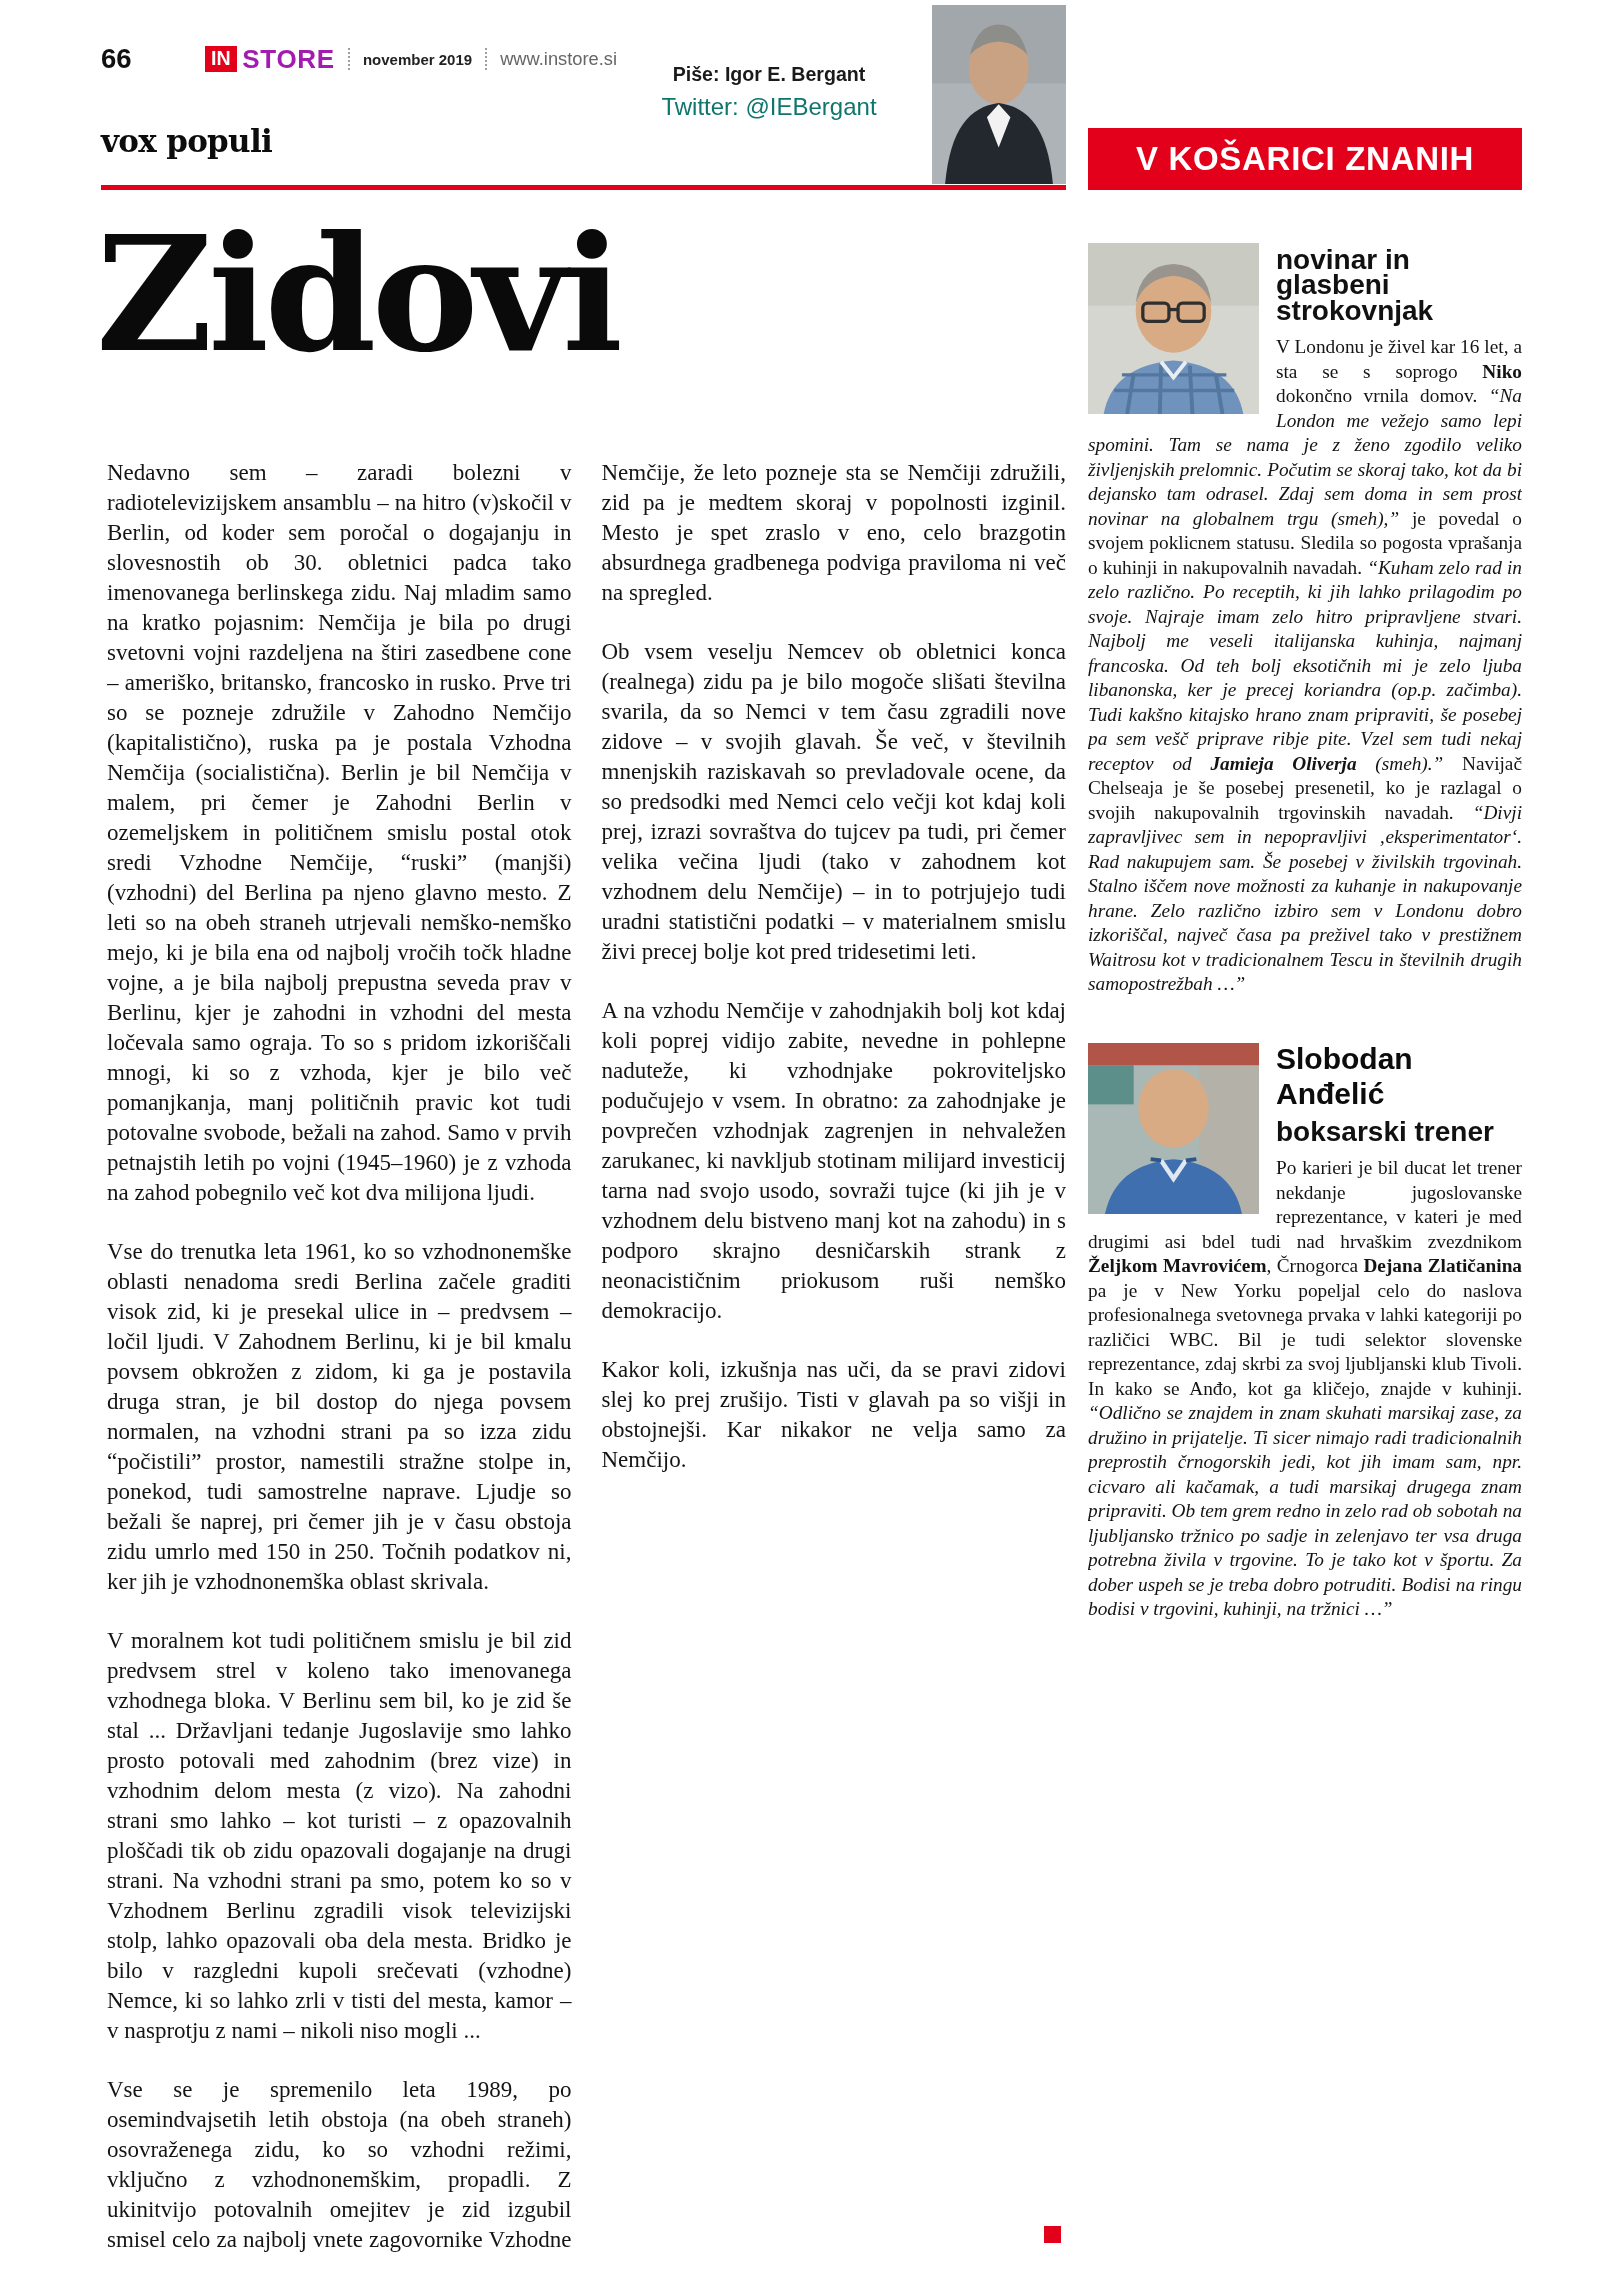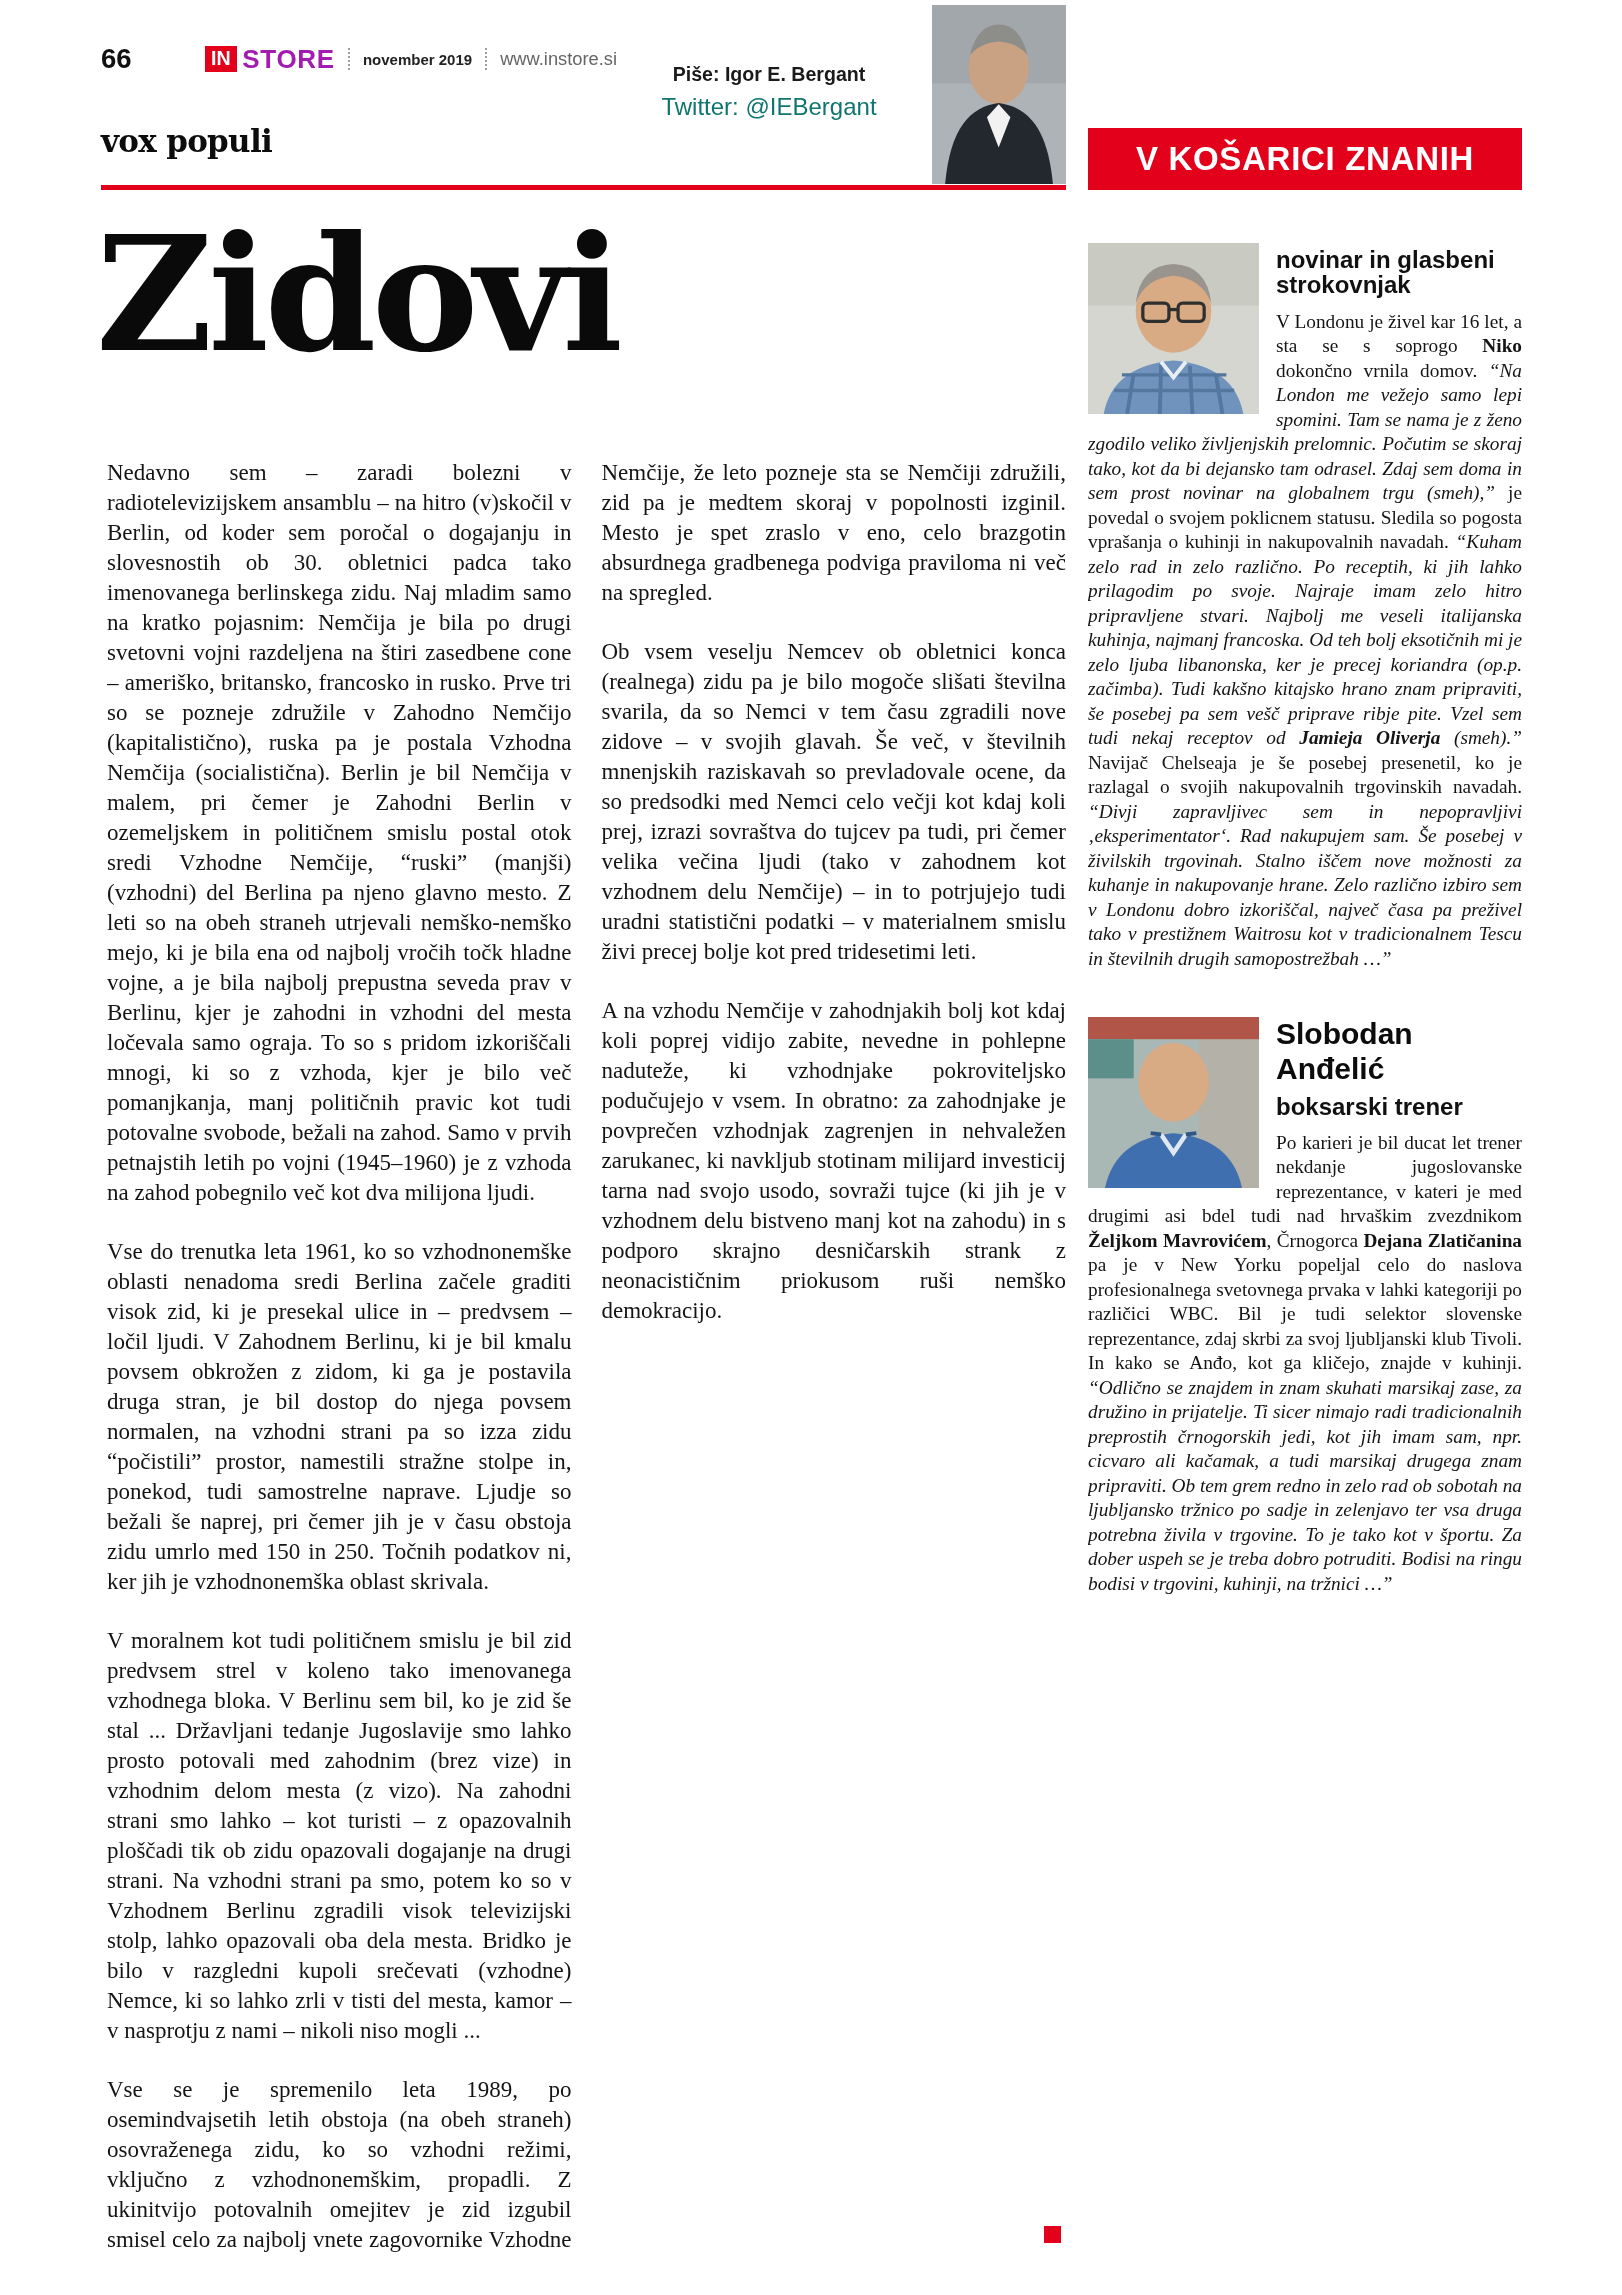--- a/index.html
+++ b/index.html
@@ -97,21 +97,21 @@
   .profile-photo {
     float: left; width: 171px; height: 171px;
     margin: 3.9px 17px 9.2px 0; overflow: hidden; background: #ddd;
   }
   .profile-name {
     margin: 2.6px 0 0 0; font-family: "Liberation Sans", sans-serif;
     font-weight: bold; font-size: 30px; line-height: 35px; color: #0c0c0c;
   }
   .profile-role {
     font-family: "Liberation Sans", sans-serif; font-weight: bold;
-    font-size: 24px; line-height: 25.5px; margin: 7.9px 0 11.8px 0; color: #111;
+    font-size: 28px; line-height: 25.5px; margin: 7.9px 0 11.8px 0; color: #111;
   }
   .profile-text {
     margin: 0; font-size: 19.3px; line-height: 24.5px;
     text-align: justify; color: #141414;
   }
 </style>
 </head>
 <body>
 
 <div class="page">
@@ -151,20 +151,21 @@
 
   <h1 class="title">Zidovi</h1>
 
   <div class="article-body">
       <p>Nedavno sem – zaradi bolezni v radiotelevizijskem ansamblu – na hitro (v)skočil v Berlin, od koder sem poročal o dogajanju in slovesnostih ob 30. obletnici padca tako imenovanega berlinskega zidu. Naj mladim samo na kratko pojasnim: Nemčija je bila po drugi svetovni vojni razdeljena na štiri zasedbene cone – ameriško, britansko, francosko in rusko. Prve tri so se pozneje združile v Zahodno Nemčijo (kapitalistično), ruska pa je postala Vzhodna Nemčija (socialistična). Berlin je bil Nemčija v malem, pri čemer je Zahodni Berlin v ozemeljskem in političnem smislu postal otok sredi Vzhodne Nemčije, “ruski” (manjši)(vzhodni) del Berlina pa njeno glavno mesto. Z leti so na obeh straneh utrjevali nemško-nemško mejo, ki je bila ena od najbolj vročih točk hladne vojne, a je bila najbolj prepustna seveda prav v Berlinu, kjer je zahodni in vzhodni del mesta ločevala samo ograja. To so s pridom izkoriščali mnogi, ki so z vzhoda, kjer je bilo več pomanjkanja, manj političnih pravic kot tudi potovalne svobode, bežali na zahod. Samo v prvih petnajstih letih po vojni (1945–1960) je z vzhoda na zahod pobegnilo več kot dva milijona ljudi.</p>
       <p>Vse do trenutka leta 1961, ko so vzhodnonemške oblasti nenadoma sredi Berlina začele graditi visok zid, ki je presekal ulice in – predvsem – ločil ljudi. V Zahodnem Berlinu, ki je bil kmalu povsem obkrožen z zidom, ki ga je postavila druga stran, je bil dostop do njega povsem normalen, na vzhodni strani pa so izza zidu “počistili” prostor, namestili stražne stolpe in, ponekod, tudi samostrelne naprave. Ljudje so bežali še naprej, pri čemer jih je v času obstoja zidu umrlo med 150 in 250. Točnih podatkov ni, ker jih je vzhodnonemška oblast skrivala.</p>
       <p>V moralnem kot tudi političnem smislu je bil zid predvsem strel v koleno tako imenovanega vzhodnega bloka. V Berlinu sem bil, ko je zid še stal ... Državljani tedanje Jugoslavije smo lahko prosto potovali med zahodnim (brez vize) in vzhodnim delom mesta (z vizo). Na zahodni strani smo lahko – kot turisti – z opazovalnih ploščadi tik ob zidu opazovali dogajanje na drugi strani. Na vzhodni strani pa smo, potem ko so v Vzhodnem Berlinu zgradili visok televizijski stolp, lahko opazovali oba dela mesta. Bridko je bilo v razgledni kupoli srečevati (vzhodne) Nemce, ki so lahko zrli v tisti del mesta, kamor – v nasprotju z nami – nikoli niso mogli ...</p>
       <p>Vse se je spremenilo leta 1989, po osemindvajsetih letih obstoja (na obeh straneh) osovraženega zidu, ko so vzhodni režimi, vključno z vzhodnonemškim, propadli. Z ukinitvijo potovalnih omejitev je zid izgubil smisel celo za najbolj vnete zagovornike Vzhodne Nemčije, že leto pozneje sta se Nemčiji združili, zid pa je medtem skoraj v popolnosti izginil. Mesto je spet zraslo v eno, celo brazgotin absurdnega gradbenega podviga praviloma ni več na spregled.</p>
       <p>Ob vsem veselju Nemcev ob obletnici konca (realnega) zidu pa je bilo mogoče slišati številna svarila, da so Nemci v tem času zgradili nove zidove – v svojih glavah. Še več, v številnih mnenjskih raziskavah so prevladovale ocene, da so predsodki med Nemci celo večji kot kdaj koli prej, izrazi sovraštva do tujcev pa tudi, pri čemer velika večina ljudi (tako v zahodnem kot vzhodnem delu Nemčije) – in to potrjujejo tudi uradni statistični podatki – v materialnem smislu živi precej bolje kot pred tridesetimi leti.</p>
       <p>A na vzhodu Nemčije v zahodnjakih bolj kot kdaj koli poprej vidijo zabite, nevedne in pohlepne naduteže, ki vzhodnjake pokroviteljsko podučujejo v vsem. In obratno: za zahodnjake je povprečen vzhodnjak zagrenjen in nehvaležen zarukanec, ki navkljub stotinam milijard investicij tarna nad svojo usodo, sovraži tujce (ki jih je v vzhodnem delu bistveno manj kot na zahodu) in s podporo skrajno desničarskih strank z neonacističnim priokusom ruši nemško demokracijo.</p>
+      <p>Kakor koli, izkušnja nas uči, da se pravi zidovi slej ko prej zrušijo. Tisti v glavah pa so višji in obstojnejši. Kar nikakor ne velja samo za Nemčijo.</p>
     </div>
 
   <div class="end-marker"></div>
 
   <aside class="sidebar">
 
     <section class="profile">
       <div class="profile-photo">
         <svg viewBox="0 0 262 262" xmlns="http://www.w3.org/2000/svg">
           <rect width="262" height="262" fill="#d6d6d0"></rect>

